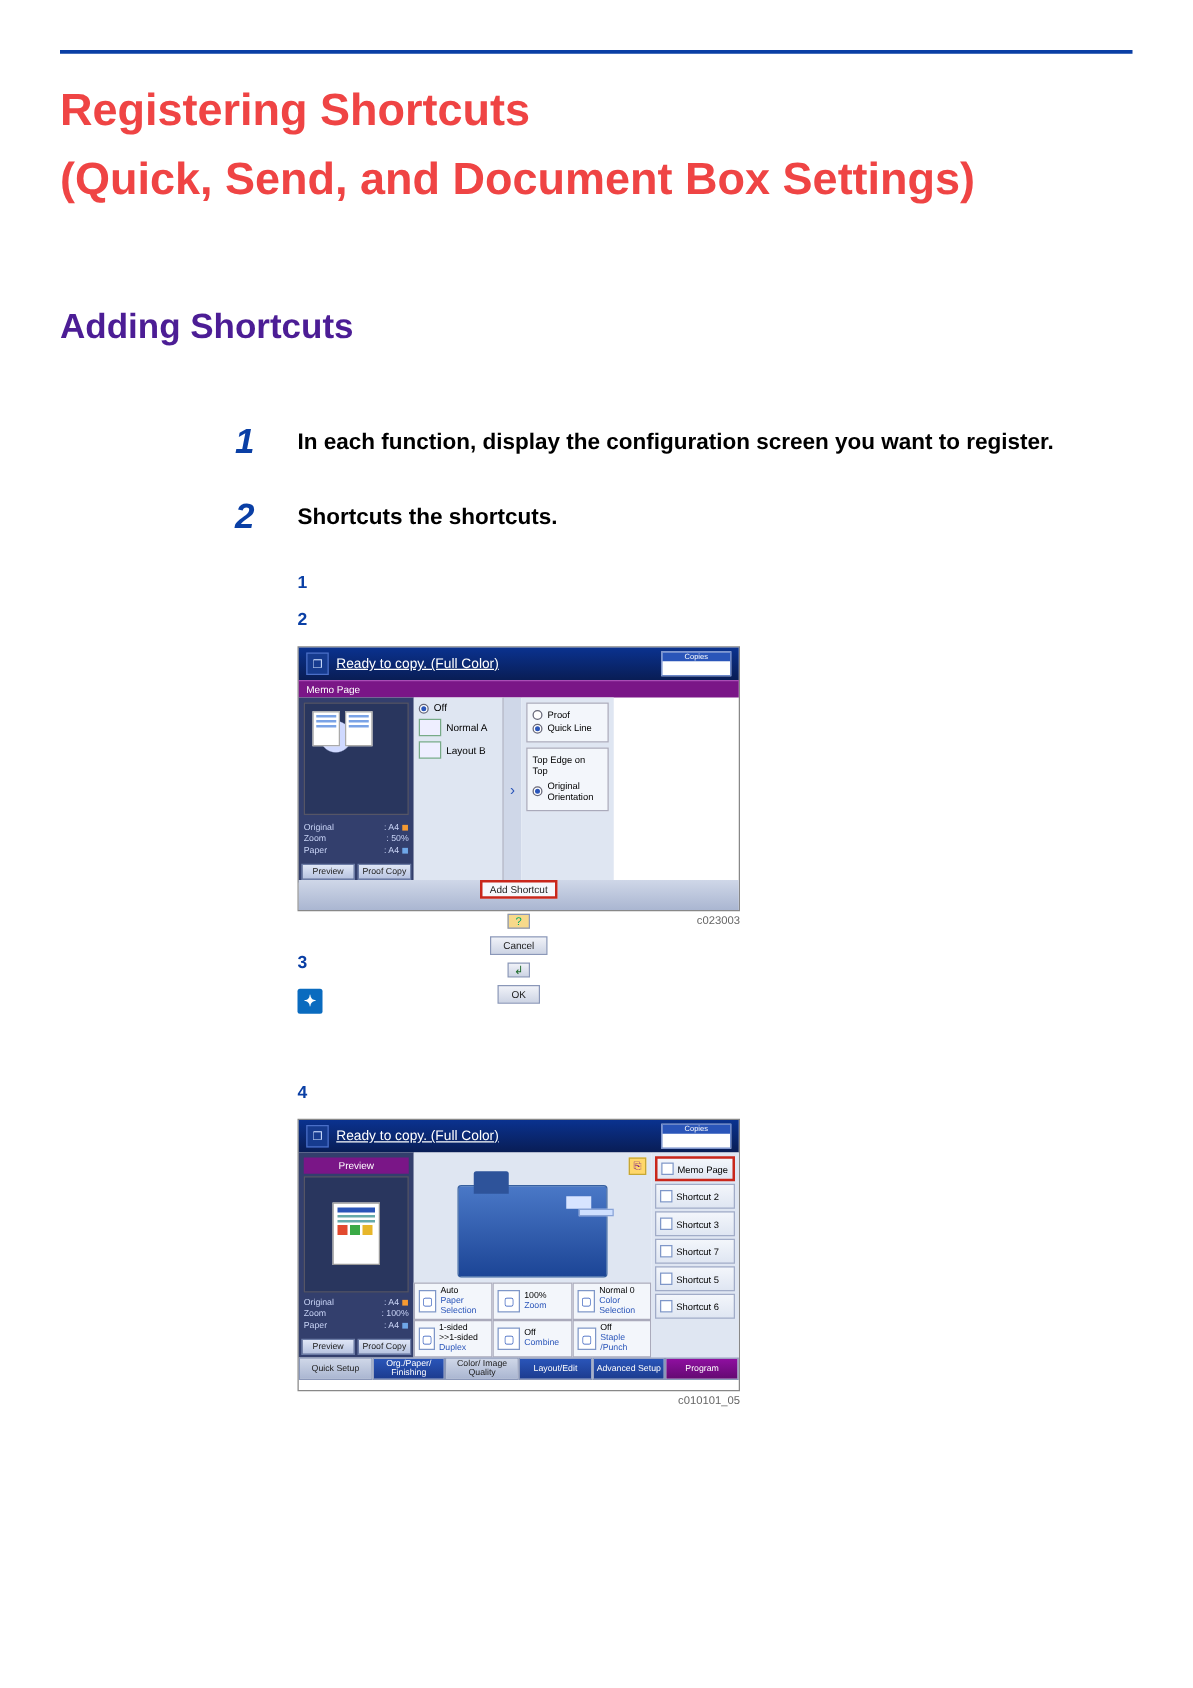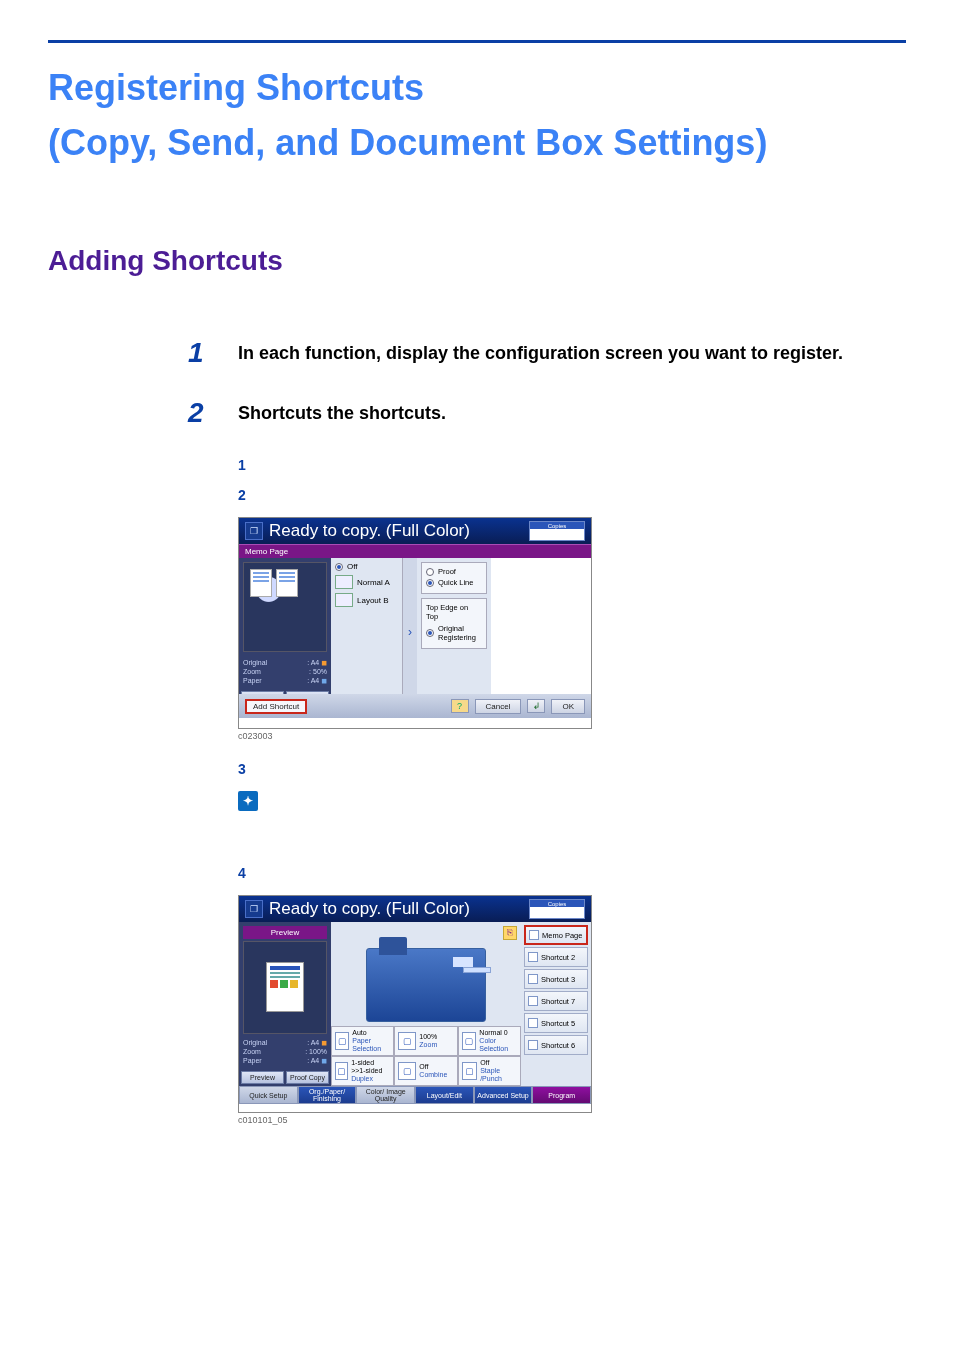--- a/index.html
+++ b/index.html
@@ -1,35 +1,35 @@
 <!DOCTYPE html>
 <html><head>
 <meta charset="utf-8">
 <style>
   * { box-sizing: border-box; margin: 0; padding: 0; }
   body { font-family: Arial, Helvetica, sans-serif; background: #fff; color: #000; width: 954px; }
   .page { padding: 40px 48px 60px 48px; }
   .hr-top { border-top: 3px solid #0a3fa5; margin-bottom: 22px; }
-  .h1 { color: #3b82f6; font-weight: 800; font-size: 36px; line-height: 1.25; margin-bottom: 10px; }
+  .h1 { color: #ef4444; font-weight: 800; font-size: 36px; line-height: 1.25; margin-bottom: 10px; }
   .h2 { color: #4c1d95; font-weight: 800; font-size: 28px; margin-top: 80px; margin-bottom: 60px; }
   .steps { margin-left: 140px; }
   .step { display: flex; gap: 24px; margin-bottom: 28px; }
   .step-n { color: #0a3fa5; font-weight: 900; font-size: 28px; min-width: 26px; font-style: italic; }
   .step-t { font-weight: 800; font-size: 18px; padding-top: 4px; line-height: 1.4; }
   .sub { color: #0a3fa5; font-weight: 800; font-size: 14px; margin-left: 190px; margin-bottom: 14px; }
   .sub-row { display:flex; align-items:center; gap:10px; }
   .info-icon { width:20px; height:20px; background:#0a6bbf; color:#fff; border-radius:2px; display:inline-flex; align-items:center; justify-content:center; font-size:12px; }
   .shot-wrap { margin-left: 190px; margin-bottom: 20px; }
-  .shot-id  { font-size: 9px; color: #666; width: 354px; margin-top: 2px; }
+  .shot-id  { font-size: 9px; color: #666; text-align: right; width: 354px; margin-top: 2px; }
 
   
   .shot1 { width: 354px; height: 212px; border: 1px solid #888; background: #fff; position: relative; font-size: 8px; }
   .s1-top { height: 26px; background: linear-gradient(#0a328f,#091d55); color:#fff; display:flex; align-items:center; padding:0 6px; gap:6px; }
   .s1-top-icon { width:18px; height:18px; background:#163b8f; border:1px solid #4a6fc8; display:flex; align-items:center; justify-content:center; color:#cfe0ff; font-size:9px; }
-  .s1-ready { font-size: 17px; }
+  .s1-ready { font-size: 11px; text-decoration: underline; }
   .s1-copies-box { margin-left:auto; width:56px; height:20px; background:#fff; border:1px solid #6b87c9; display:flex; flex-direction:column; }
   .s1-copies-l { background:#2a55b9; color:#fff; font-size:6px; height:8px; display:flex; align-items:center; justify-content:center; }
   .s1-copies-v { font-size:10px; font-weight:bold; text-align:right; padding:0 4px; }
   .s1-bar { height:14px; background:#7a1687; color:#fff; padding:0 6px; display:flex; align-items:center; font-size:8px; border-top:1px solid #a94db5; }
   .s1-body { display:flex; height:148px; }
   .s1-left { width:92px; background:#333f6d; color:#fff; display:flex; flex-direction:column; }
   .s1-preview-img { flex:1; margin:4px; background: radial-gradient(circle at 30% 30%, #cfd9ff 0 12px, transparent 13px) , #29365e; position:relative; border:1px solid #556; }
   .s1-preview-img .docs { position:absolute; inset:6px; display:flex; gap:4px; }
   .s1-preview-img .doc { width:22px; height:28px; background:#fff; border:1px solid #aaa; display:flex; flex-direction:column; gap:2px; padding:2px; }
   .s1-preview-img .doc div { height:2px; background:#7aa3e6; }
@@ -48,21 +48,21 @@
   .s1-layout { flex:1; background:#dfe6f2; padding:4px; }
   .s1-layout-title { font-size:8px; margin-bottom:2px; }
   .grid2 { display:grid; grid-template-columns:1fr 1fr; gap:4px; }
   .cell { height:40px; border:1px solid #aab; background:#fff; display:flex; flex-direction:column; align-items:center; justify-content:center; font-size:7px; text-align:center; gap:2px; padding:2px; }
   .cell.sel { background:#3e7fe0; color:#fff; border-color:#1f4eb0; }
   .cell-ico { width:16px; height:16px; border:1px solid #bbb; background:#f5f8ff; }
   .cell.sel .cell-ico { border-color:#8fb8ff; }
   .s1-right { width:74px; background:#dfe6f2; padding:4px; display:flex; flex-direction:column; gap:4px; }
   .panel { border:1px solid #aab; background:#f3f6fb; padding:4px; font-size:7.5px; }
   .panel .opt { margin-bottom:2px; }
-  .s1-foot { position:absolute; bottom:10px; left:0; right:0; height:24px; background:linear-gradient(#cfd7e8,#aab6d1); display:flex; align-items:center; padding:0 6px; gap:6px; }
+  .s1-foot { position:absolute; bottom:0; left:0; right:0; height:24px; background:linear-gradient(#cfd7e8,#aab6d1); display:flex; align-items:center; padding:0 6px; gap:6px;flex-direction:column; }
   .btn { background:linear-gradient(#f0f2f8,#cdd4e4); border:1px solid #8a97b8; font-size:8px; padding:2px 10px; color:#222; }
   .btn.hl { border:2px solid #c9271b; padding:1px 6px; background:#f6f7fb; }
   .help { width:18px; height:14px; border:1px solid #8a97b8; background:#f7d98a; display:flex; align-items:center; justify-content:center; font-size:9px; color:#0a6; }
   .ok-ico { width:18px; height:14px; border:1px solid #8a97b8; background:linear-gradient(#f0f2f8,#cdd4e4); display:flex; align-items:center; justify-content:center; font-size:9px; color:#1e6b2a; }
 
   
   .shot2 { width: 354px; height: 218px; border: 1px solid #888; background: #fff; position: relative; font-size: 8px; }
   .s2-body { display:flex; height:164px; }
   .s2-left { width:92px; background:#333f6d; color:#fff; display:flex; flex-direction:column; }
   .s2-preview-t { background:#7a1687; color:#fff; font-size:8px; text-align:center; padding:2px 0; margin:4px 4px 0 4px; }
@@ -93,21 +93,21 @@
   .s2-tab { flex:1; border:1px solid #8a97b8; background:linear-gradient(#cfd7e8,#aab6d1); font-size:7px; display:flex; align-items:center; justify-content:center; text-align:center; line-height:1; padding:0 1px; color:#222;}
   .s2-tab.active { background:linear-gradient(#2a55b9,#1c3c8f); color:#fff; }
   .s2-tab.prog { background:linear-gradient(#8f0fa0,#640a72); color:#fff; }
 </style>
 </head>
 <body>
 
 <div class="page">
   <div class="hr-top"></div>
   <div class="h1">Registering Shortcuts</div>
-  <div class="h1">(Copy, Send, and Document Box Settings)</div>
+  <div class="h1">(Quick, Send, and Document Box Settings)</div>
   <div class="h2">Adding Shortcuts</div>
 
   <div class="steps">
     <div class="step">
       <div class="step-n">1</div>
       <div class="step-t">In each function, display the configuration screen you want to register.</div>
     </div>
     <div class="step">
       <div class="step-n">2</div>
       <div class="step-t">Shortcuts the shortcuts.</div>
@@ -186,21 +186,21 @@
               </div>
             <div class="opt">
                 <span class="radio on"></span>
                 <span>Quick Line</span>
               </div>
           </div>
           <div class="panel">
             <div style="font-weight:normal;">Top Edge on Top</div>
             <div class="opt" style="margin-top:3px">
                 <span class="radio on"></span>
-                <span>Original Registering</span>
+                <span>Original Orientation</span>
               </div>
           </div>
         </div>
       </div>
       <div class="s1-foot">
         <div class="btn hl">Add Shortcut</div>
         <div style="flex:1"></div>
         <div class="help">?</div>
         <div class="btn">Cancel</div>
         <div class="ok-ico">↲</div>

